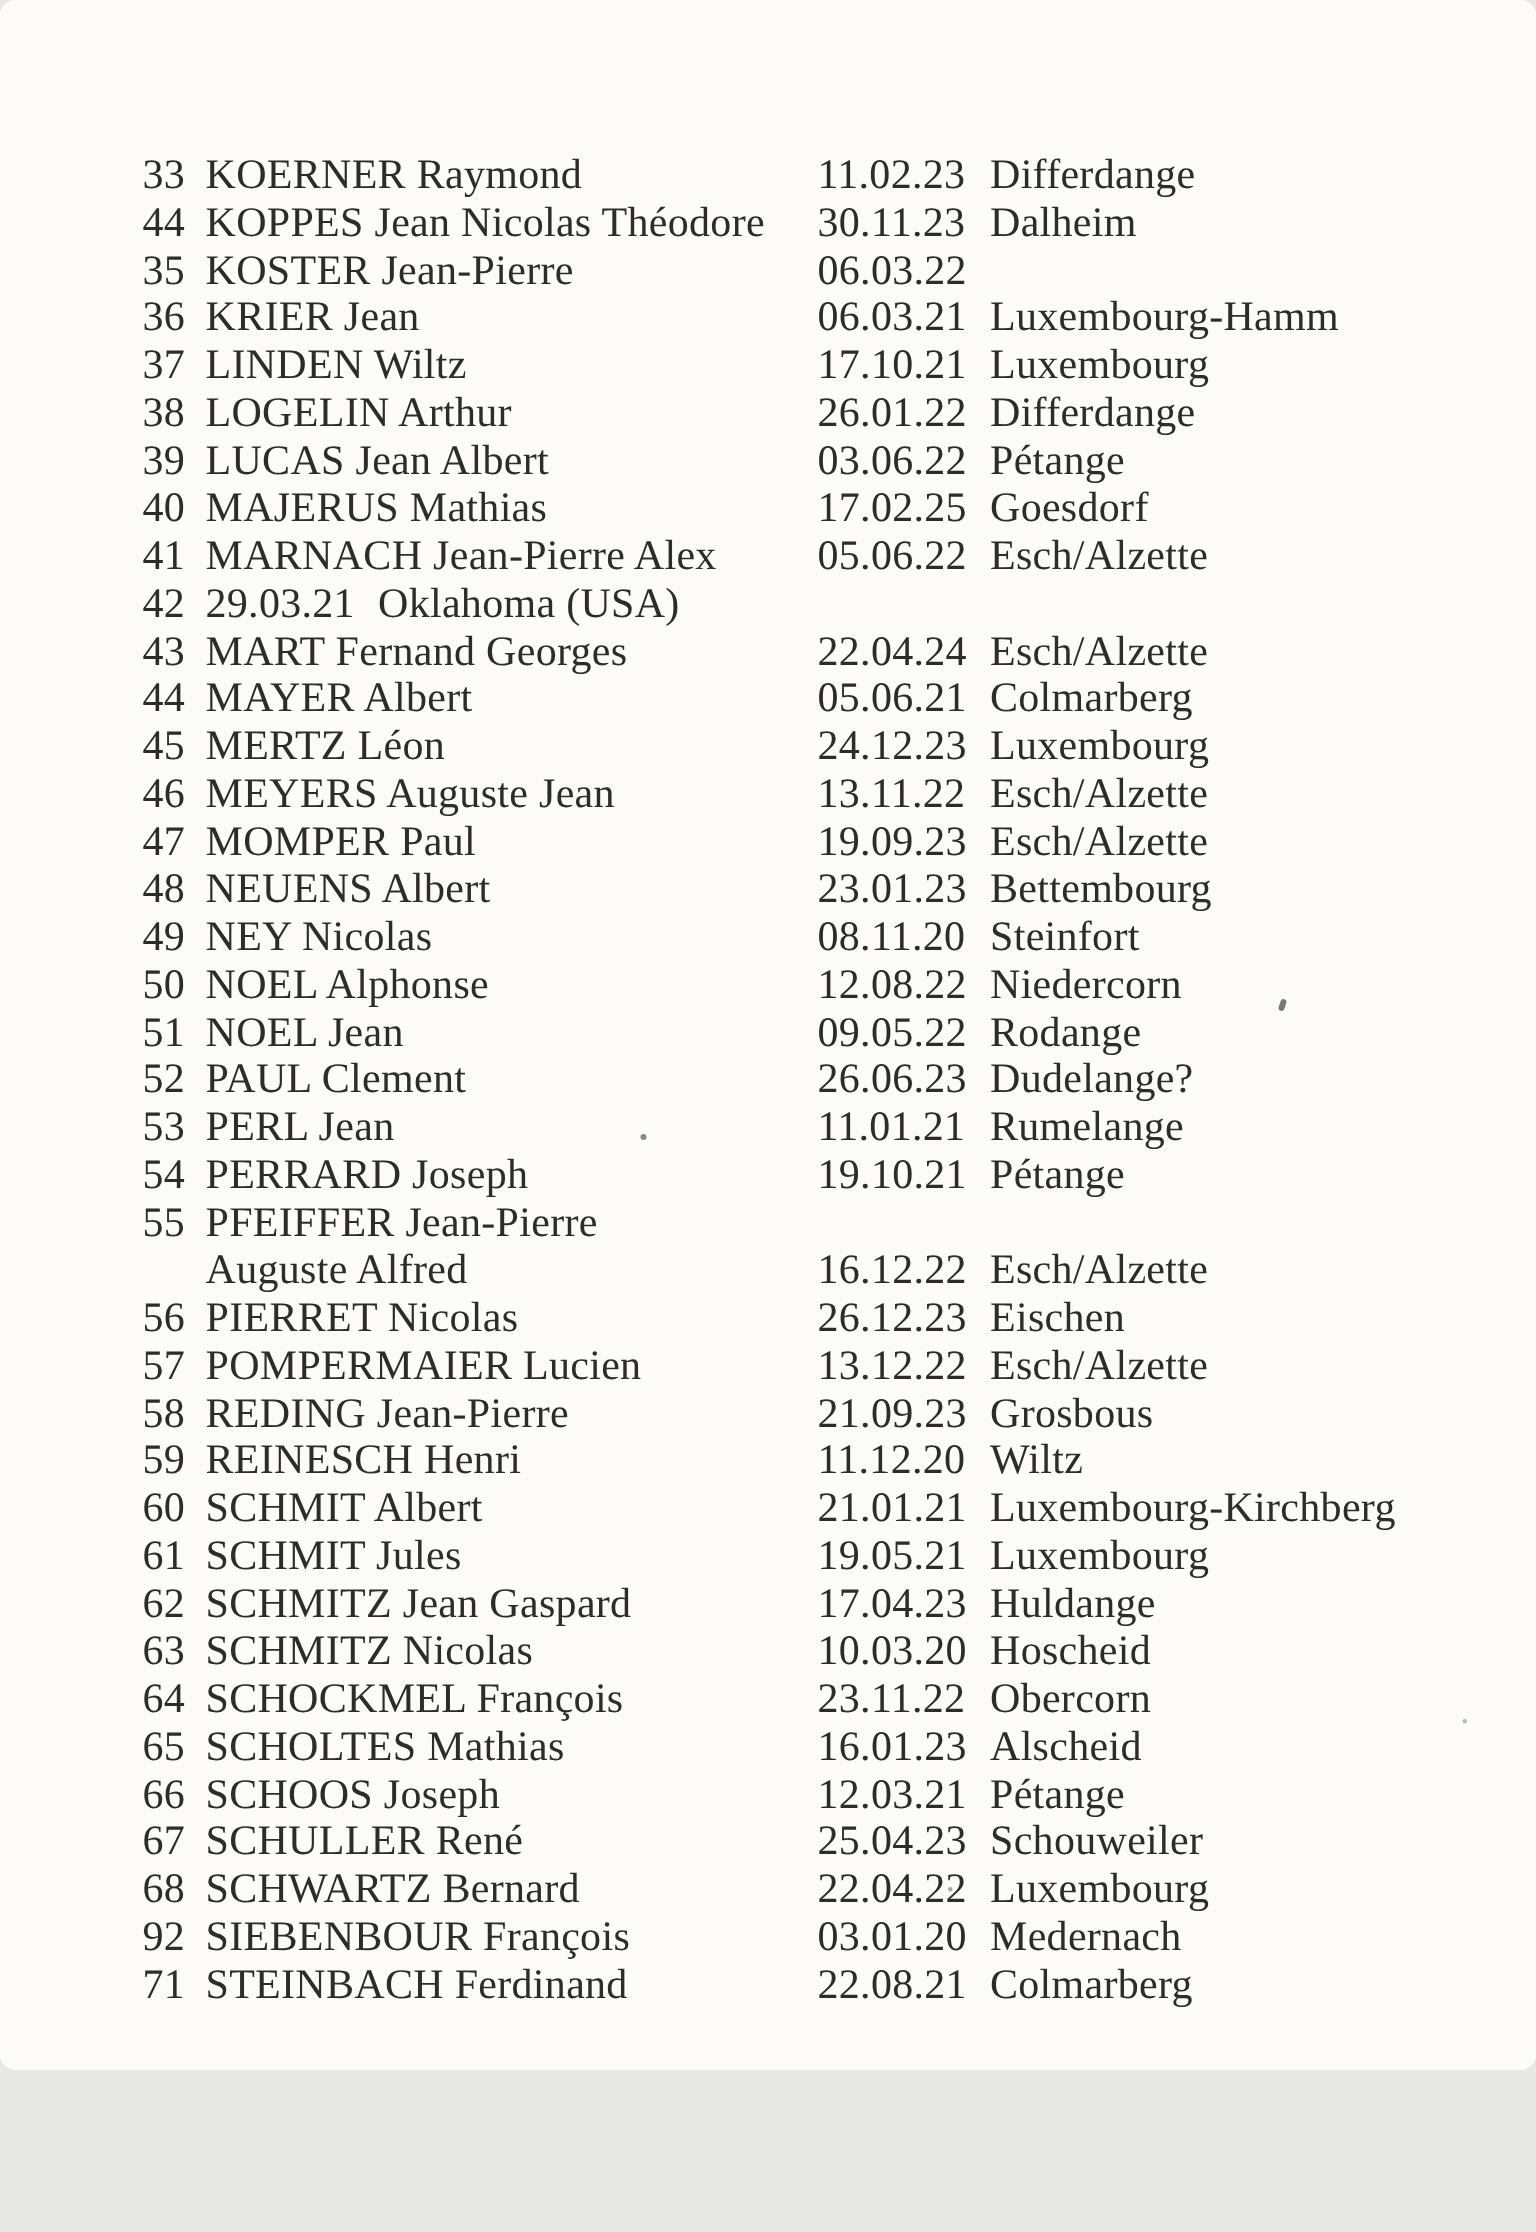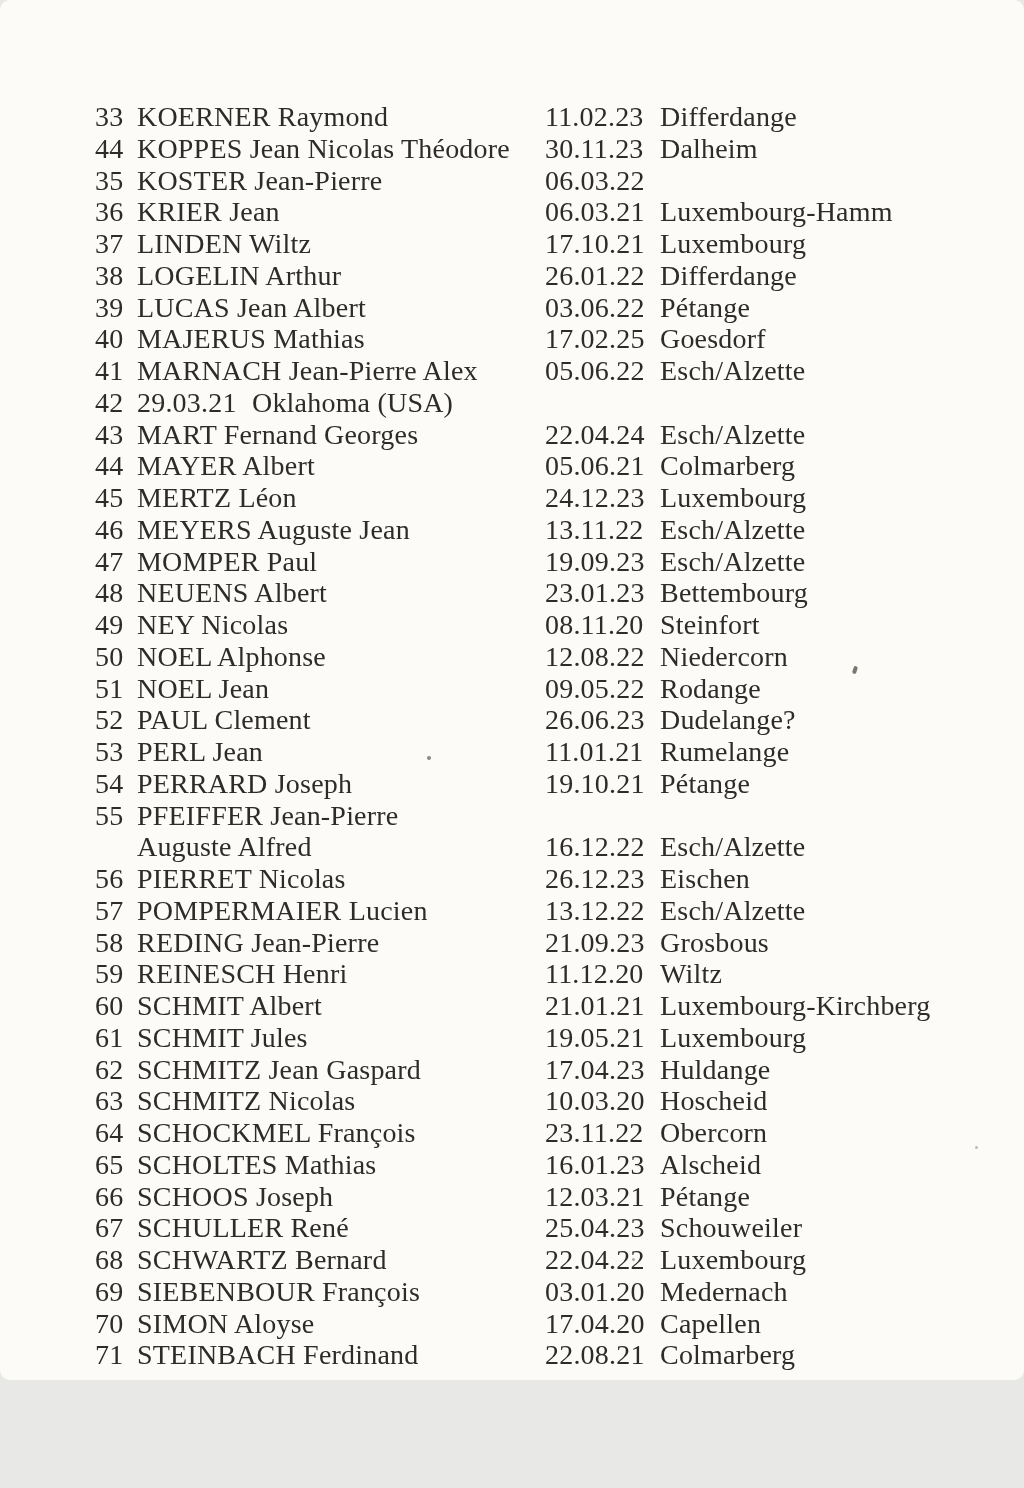--- a/index.html
+++ b/index.html
@@ -310,32 +310,26 @@
       </div>
 
       <div class="row">
         <span class="num">68</span>
         <span class="name">SCHWARTZ Bernard</span>
         <span class="date">22.04.22</span>
         <span class="place">Luxembourg</span>
       </div>
 
       <div class="row">
-        <span class="num">69</span>
+        <span class="num">92</span>
         <span class="name">SIEBENBOUR François</span>
         <span class="date">03.01.20</span>
         <span class="place">Medernach</span>
       </div>
 
-      <div class="row">
-        <span class="num">70</span>
-        <span class="name">SIMON Aloyse</span>
-        <span class="date">17.04.20</span>
-        <span class="place">Capellen</span>
-      </div>
 
       <div class="row">
         <span class="num">71</span>
         <span class="name">STEINBACH Ferdinand</span>
         <span class="date">22.08.21</span>
         <span class="place">Colmarberg</span>
       </div>
     </div>
 
   <div class="page-number">114</div>

